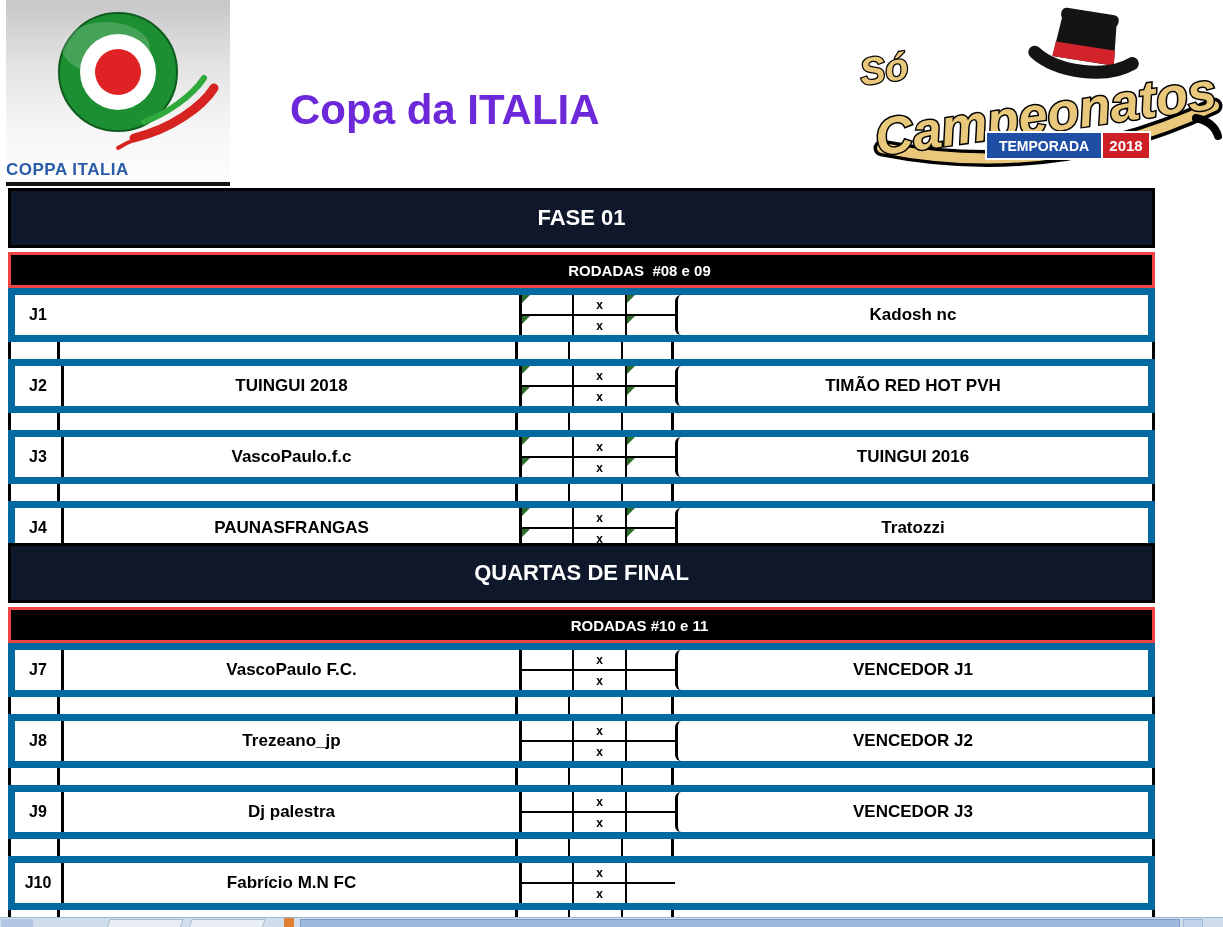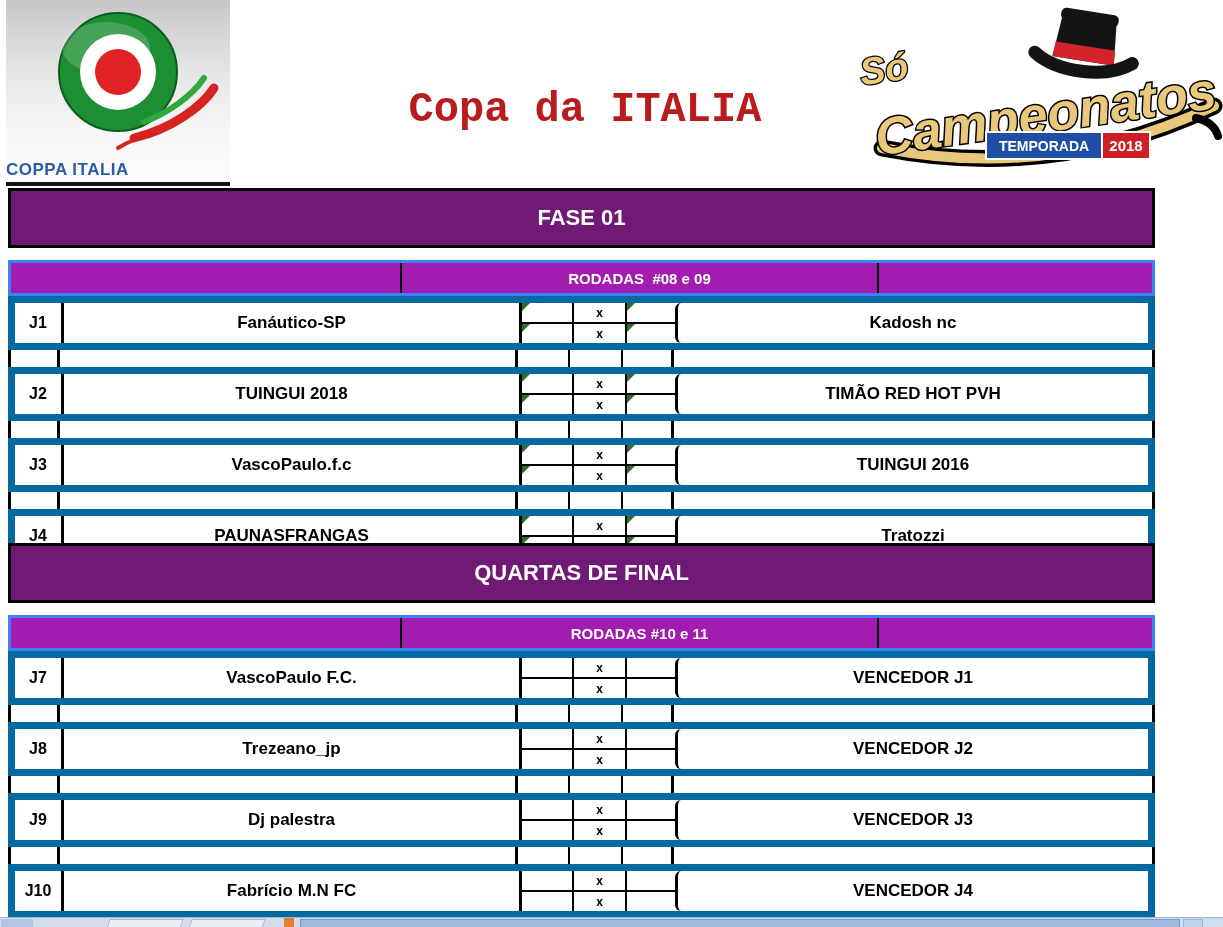--- a/index.html
+++ b/index.html
@@ -11,38 +11,38 @@
   .coppa-box{
     position:absolute;left:6px;top:0;width:224px;height:182px;
     background:linear-gradient(180deg,#c7c7c7 0%,#e2e2e2 35%,#f6f6f6 70%,#fdfdfd 100%);
     border-bottom:4px solid #141414;
   }
   .coppa-caption{
     position:absolute;left:0;bottom:2px;width:100%;text-align:left;
     color:#2b5ca8;font-weight:bold;font-size:17px;letter-spacing:.5px;
   }
   .page-title{
-    position:absolute;left:290px;top:86px;width:590px;text-align:center;
-    color:#b91c1c;font-weight:bold;font-size:42px;font-family:Liberation Mono, monospace;
+    position:absolute;left:290px;top:86px;width:590px;text-align:left;
+    color:#6d28d9;font-weight:bold;font-size:42px;
   }
   .champ-box{position:absolute;left:824px;top:2px;width:399px;height:178px;}
 
   
   .section{position:absolute;left:8px;width:1147px;}
   #section-fase{top:188px;}
   #section-quartas{top:543px;}
   .band-title{
-    box-sizing:border-box;height:60px;border:3px solid #000;background:#701a75;
+    box-sizing:border-box;height:60px;border:3px solid #000;background:#0f172a;
     color:#fff;font-weight:bold;font-size:22px;
     display:flex;align-items:center;justify-content:center;
   }
   .band-gap{height:4px;}
   .band-round{
-    box-sizing:border-box;height:36px;border:3px solid #3b82f6;background:#a21caf;
-    display:grid;grid-template-columns:389px 477px auto;margin-top:8px;
+    box-sizing:border-box;height:36px;border:3px solid #ef4444;background:#000000;
+    display:grid;grid-template-columns:389px 477px auto;
   }
   .band-round .rc{box-sizing:border-box;}
   .band-round .rc.mid,.band-round .rc.right{border-left:2px solid #000;}
   .band-round .rc.mid{
     color:#fff;font-weight:bold;font-size:15px;white-space:pre;
     display:flex;align-items:center;justify-content:center;
   }
   
   .game{
     box-sizing:border-box;border:7px solid #0369a1;
@@ -136,21 +136,20 @@
   <div class="band-title">FASE 01</div>
   <div class="band-gap"></div>
   <div class="band-round">
     <div class="rc left"></div>
     <div class="rc mid">RODADAS  #08 e 09</div>
     <div class="rc right"></div>
   </div>
 
   <div class="game">
     <div class="cell-j">J1</div>
-    <div class="cell-home cell-team bl3">Fanáutico-SP</div>
     <div class="s1a cell-score bl3 legtop">
         <span class="tri"></span>
       </div>
     <div class="x1 cell-x bl2 legtop">x</div>
     <div class="s2a cell-score bl2 legtop">
         <span class="tri"></span>
       </div>
     <div class="cell-away cell-team bl3">Kadosh nc</div>
     <div class="s1b cell-score bl3">
         <span class="tri"></span>
@@ -322,21 +321,20 @@
       <div class="bl2"></div>
       <div class="bl3"></div>
   </div>
 
   <div class="game">
     <div class="cell-j">J10</div>
     <div class="cell-home cell-team bl3">Fabrício M.N FC</div>
     <div class="s1a cell-score bl3 legtop"></div>
     <div class="x1 cell-x bl2 legtop">x</div>
     <div class="s2a cell-score bl2 legtop"></div>
-    <div class="cell-away cell-team bl3">VENCEDOR J4</div>
     <div class="s1b cell-score bl3"></div>
     <div class="x2 cell-x bl2">x</div>
     <div class="s2b cell-score bl2"></div>
   </div>
   <div class="gaprow last">
     <div></div>
       <div class="bl3"></div>
       <div class="bl3"></div>
       <div class="bl2"></div>
       <div class="bl2"></div>

